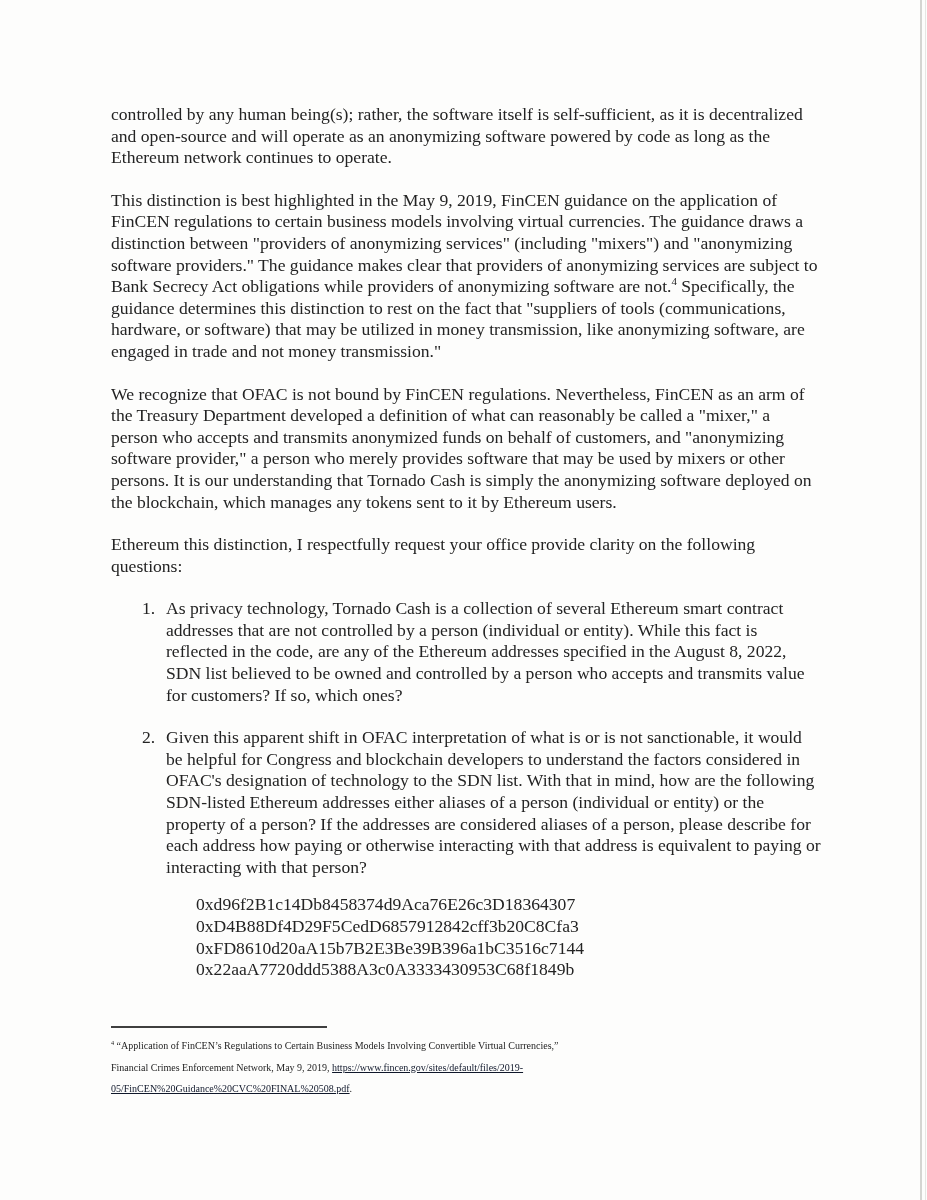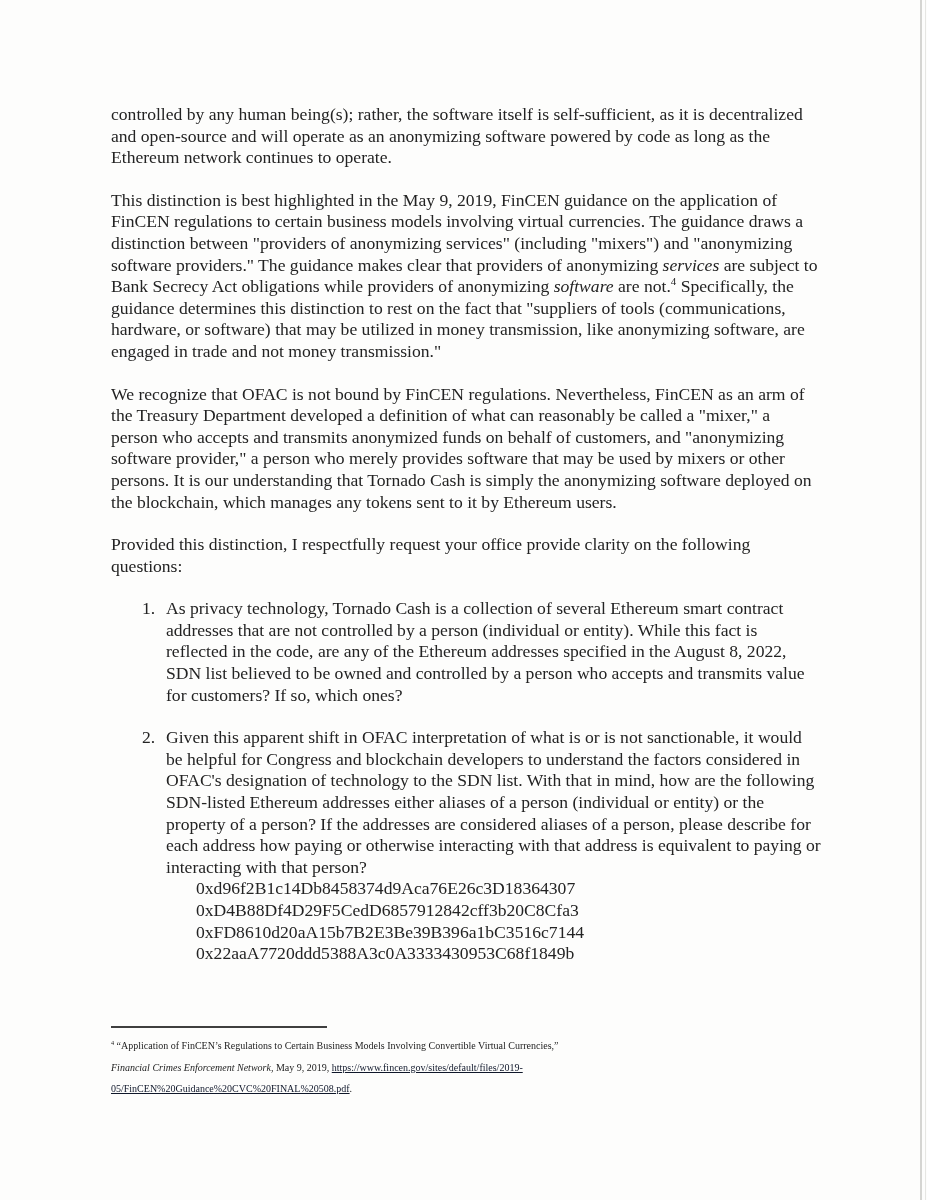--- a/index.html
+++ b/index.html
@@ -26,31 +26,31 @@
     background: #e6e6e3;
   }
   .content {
     position: absolute; left: 111px; top: 104px;
     width: 710px;
     font-size: 17.6px;
     line-height: 21.6px;
     text-align: left;
   }
   .content p { margin: 0 0 21px 0; }
-  .italic { font-style: italic; }
+  .italic { }
   .sup { vertical-align: super; font-size: 0.62em; line-height: 0; }
   .qlist { margin-top: 1px; }
   .list-item {
     display: flex;
     padding-left: 31px;
     margin-bottom: 21px;
   }
   .num { width: 24px; flex: 0 0 24px; }
   .item-body { flex: 1; }
-  .addresses { padding-left: 30px; }
+  .addresses { padding-left: 30px; margin-top: 16px; }
   .address { white-space: nowrap; }
   .footnote {
     position: absolute; left: 111px; top: 1026px;
     width: 732px;
     font-size: 10px;
     line-height: 21.5px;
   }
   .footnote-rule {
     width: 216px; height: 0;
     border-top: 2px solid #3f3f3f;
@@ -66,21 +66,21 @@
 <body>
 
 <div class="page">
   <div class="scan-line"></div>
   <div class="scan-line-edge"></div>
 
   <div class="content">
     <p>controlled by any human being(s); rather, the software itself is self-sufficient, as it is decentralized and open-source and will operate as an anonymizing software powered by code as long as the Ethereum network continues to operate.</p>
     <p><span>This distinction is best highlighted in the May 9, 2019, FinCEN guidance on the application of FinCEN regulations to certain business models involving virtual currencies. The guidance draws a distinction between "providers of anonymizing services" (including "mixers") and "anonymizing software providers." The guidance makes clear that providers of anonymizing </span><span class="italic">services</span><span> are subject to Bank Secrecy Act obligations while providers of anonymizing </span><span class="italic">software</span><span> are not.</span><span class="sup">4</span><span> Specifically, the guidance determines this distinction to rest on the fact that "suppliers of tools (communications, hardware, or software) that may be utilized in money transmission, like anonymizing software, are engaged in trade and not money transmission."</span></p>
     <p>We recognize that OFAC is not bound by FinCEN regulations. Nevertheless, FinCEN as an arm of the Treasury Department developed a definition of what can reasonably be called a "mixer," a person who accepts and transmits anonymized funds on behalf of customers, and "anonymizing software provider," a person who merely provides software that may be used by mixers or other persons. It is our understanding that Tornado Cash is simply the anonymizing software deployed on the blockchain, which manages any tokens sent to it by Ethereum users.</p>
-    <p>Provided this distinction, I respectfully request your office provide clarity on the following questions:</p>
+    <p>Ethereum this distinction, I respectfully request your office provide clarity on the following questions:</p>
 
     <div class="qlist">
       <div class="list-item">
         <span class="num">1.</span>
         <div class="item-body">As privacy technology, Tornado Cash is a collection of several Ethereum smart contract addresses that are not controlled by a person (individual or entity). While this fact is reflected in the code, are any of the Ethereum addresses specified in the August 8, 2022, SDN list believed to be owned and controlled by a person who accepts and transmits value for customers? If so, which ones?</div>
       </div>
 
       <div class="list-item">
         <span class="num">2.</span>
         <div class="item-body">

